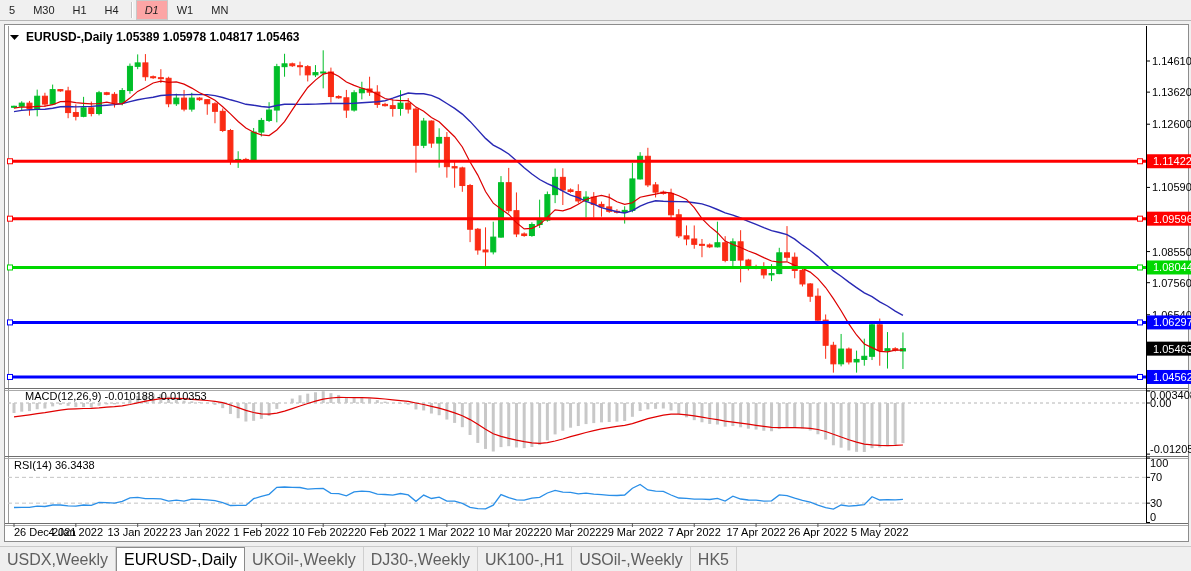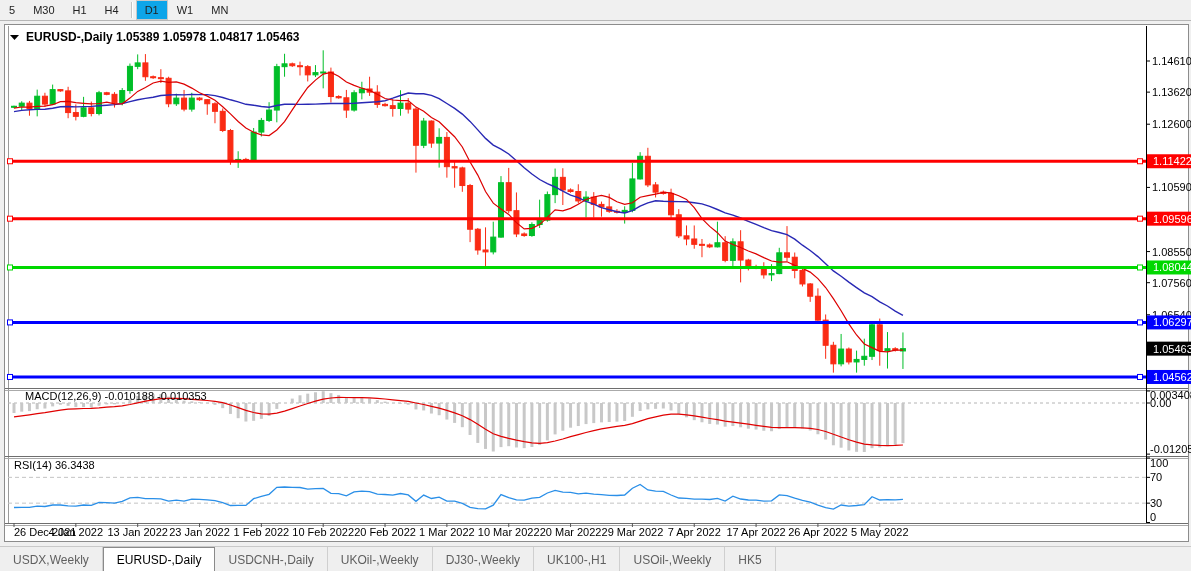--- a/index.html
+++ b/index.html
@@ -1,26 +1,26 @@
 <!DOCTYPE html>
 <html><head>
 <meta charset="utf-8">
 <style>
   html,body{margin:0;padding:0;width:1191px;height:571px;overflow:hidden;
     background:#f0f0f0;font-family:"Liberation Sans",sans-serif;}
   #toolbar{position:absolute;left:0;top:0;width:1191px;height:20px;background:#f0f0f0;
     border-bottom:1px solid #b6b6b6;display:flex;align-items:stretch;z-index:5;}
   .tfbtn{font-size:11px;color:#222;padding:2px 8px;display:flex;align-items:center;
     background:transparent;border:1px solid transparent;cursor:default;}
-  .tfbtn.active{background:#0ea5e9;border:1px solid #c8c8c8;}
+  .tfbtn.active{background:#fca5a5;border:1px solid #c8c8c8;font-style:italic;}
   .tbsep{width:1px;background:#c4c4c4;margin:2px 3px;border-right:1px solid #fff;}
   #chart-svg{position:absolute;left:0;top:0;z-index:1;}
   #tabbar{position:absolute;left:0;top:546px;width:1191px;height:25px;background:#f0f0f0;
     border-top:1px solid #c9c9c9;display:flex;align-items:stretch;z-index:5;overflow:hidden;}
-  .tab{font-size:12px;color:#5f5f5f;display:flex;align-items:center;padding:0 13px;
+  .tab{font-size:16px;color:#5f5f5f;display:flex;align-items:center;padding:0 7px;
     white-space:nowrap;border-right:1px solid #cfcfcf;background:#efefef;cursor:default;}
   .tab.active{background:#fff;color:#000;border:1px solid #8a8a8a;border-bottom:none;
     box-shadow:inset 1px 1px 0 #fff;}
 </style>
 </head>
 <body>
 
 <div id="toolbar">
     <div class="tfbtn">5</div>
     <div class="tfbtn">M30</div>
@@ -526,21 +526,20 @@
     <text x="116" y="41" font-size="12" font-weight="bold" fill="#000">1.05389 1.05978 1.04817 1.05463</text>
   </g>
   <text x="25" y="400" font-size="11" fill="#000">MACD(12,26,9) -0.010188 -0.010353</text>
   <text x="14" y="469" font-size="11" fill="#000">RSI(14) 36.3438</text>
 </svg>
 
 <div id="tabbar">
   <div id="tabs-holder" style="display:flex;align-items:stretch;">
       <div class="tab">USDX,Weekly</div>
       <div class="tab active">EURUSD-,Daily</div>
-      <div class="tab">USDCNH-,Daily</div>
       <div class="tab">UKOil-,Weekly</div>
       <div class="tab">DJ30-,Weekly</div>
       <div class="tab">UK100-,H1</div>
       <div class="tab">USOil-,Weekly</div>
       <div class="tab">HK5</div>
     </div>
 
 </div>
 
 </body></html>

